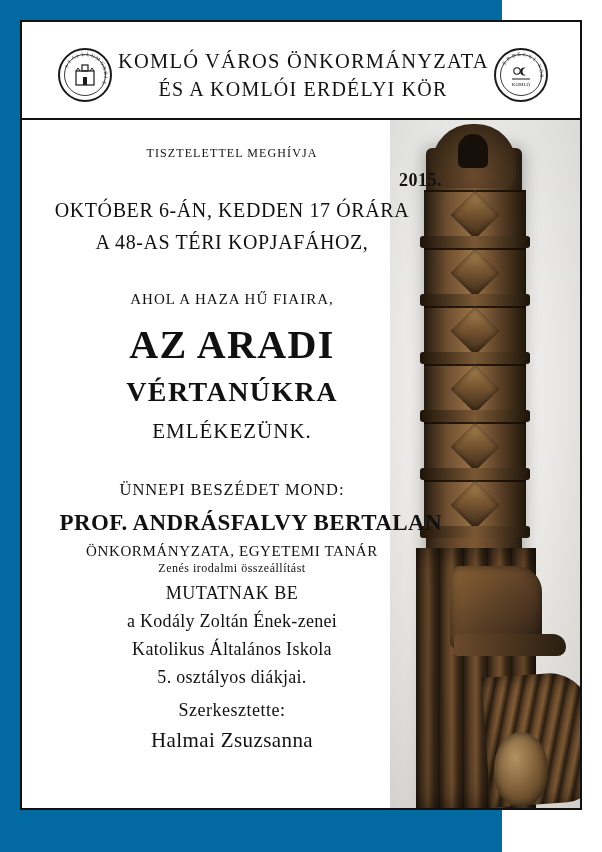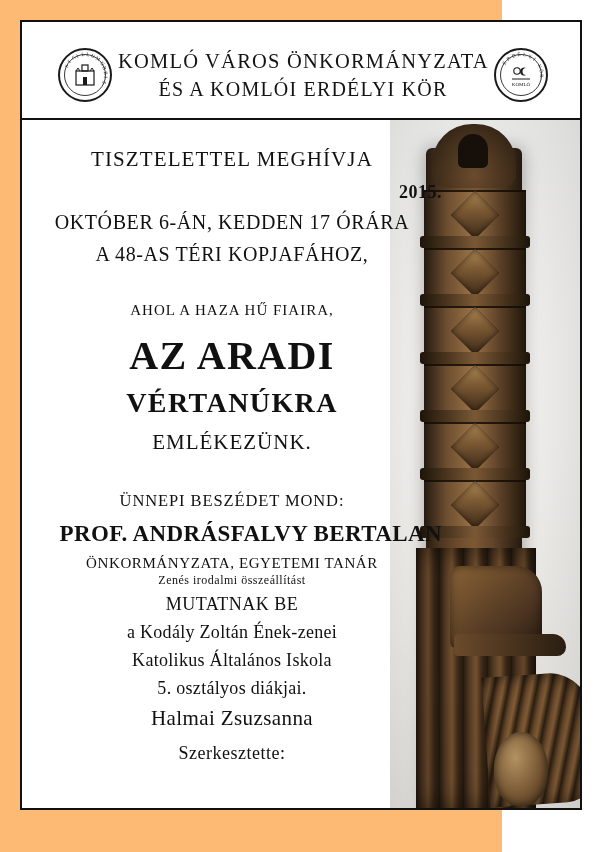--- a/index.html
+++ b/index.html
@@ -11,21 +11,21 @@
     width: 602px;
     height: 852px;
     font-family: "Liberation Serif", serif;
     color: #111111;
     overflow: hidden;
   }
   .poster {
     position: relative;
     width: 502px;
     height: 852px;
-    background: #fdba74;
+    background: #0369a1;
     box-sizing: border-box;
   }
   .poster-frame {
     position: absolute;
     left: 20px;
     top: 20px;
     width: 562px;
     height: 790px;
     border: 2px solid #111111;
     box-sizing: border-box;
@@ -265,21 +265,21 @@
     left: 0;
     top: 110px;
     width: 420px;
     text-align: center;
     color: #111111;
   }
   .ln {
     line-height: 1.28;
     white-space: nowrap;
   }
-  .invite      { font-size: 21px; letter-spacing: 1.1px; margin-top: 14px; }
+  .invite      { font-size: 12px; letter-spacing: 1.1px; margin-top: 14px; }
   .year        { font-size: 18px; font-weight: bold; letter-spacing: 0.5px; margin-top: 8px; text-align: right; }
   .date        { font-size: 20px; letter-spacing: 0.6px; margin-top: 6px; }
   .place       { font-size: 20px; letter-spacing: 0.6px; margin-top: 6px; }
   .lead        { font-size: 15px; letter-spacing: 1.0px; margin-top: 34px; }
   .big1        { font-size: 40px; font-weight: bold; letter-spacing: 1.4px; margin-top: 10px; }
   .big2        { font-size: 28px; font-weight: bold; letter-spacing: 1.4px; margin-top: 4px; }
   .remember    { font-size: 21px; letter-spacing: 1.0px; margin-top: 8px; }
   .speaker-pre { font-size: 16.5px; letter-spacing: 0.9px; margin-top: 34px; }
   .speaker     { font-size: 23px; font-weight: bold; letter-spacing: 0.4px; margin-top: 8px; text-align: right; }
   .speaker-sub { font-size: 15px; letter-spacing: 0.6px; margin-top: 5px; }
@@ -389,18 +389,18 @@
       <div class="ln big2">VÉRTANÚKRA</div>
       <div class="ln remember">EMLÉKEZÜNK.</div>
       <div class="ln speaker-pre">ÜNNEPI BESZÉDET MOND:</div>
       <div class="ln speaker">PROF. ANDRÁSFALVY BERTALAN</div>
       <div class="ln speaker-sub">ÖNKORMÁNYZATA, EGYETEMI TANÁR</div>
       <div class="ln prog1">Zenés irodalmi összeállítást</div>
       <div class="ln prog2">MUTATNAK BE</div>
       <div class="ln prog3">a Kodály Zoltán Ének-zenei</div>
       <div class="ln prog4">Katolikus Általános Iskola</div>
       <div class="ln prog5">5. osztályos diákjai.</div>
+      <div class="ln editor-pre">Szerkesztette:</div>
       <div class="ln editor">Halmai Zsuzsanna</div>
-      <div class="ln editor-pre">Szerkesztette:</div>
     </div>
 
   </div>
 </div>
 
 </body></html>

